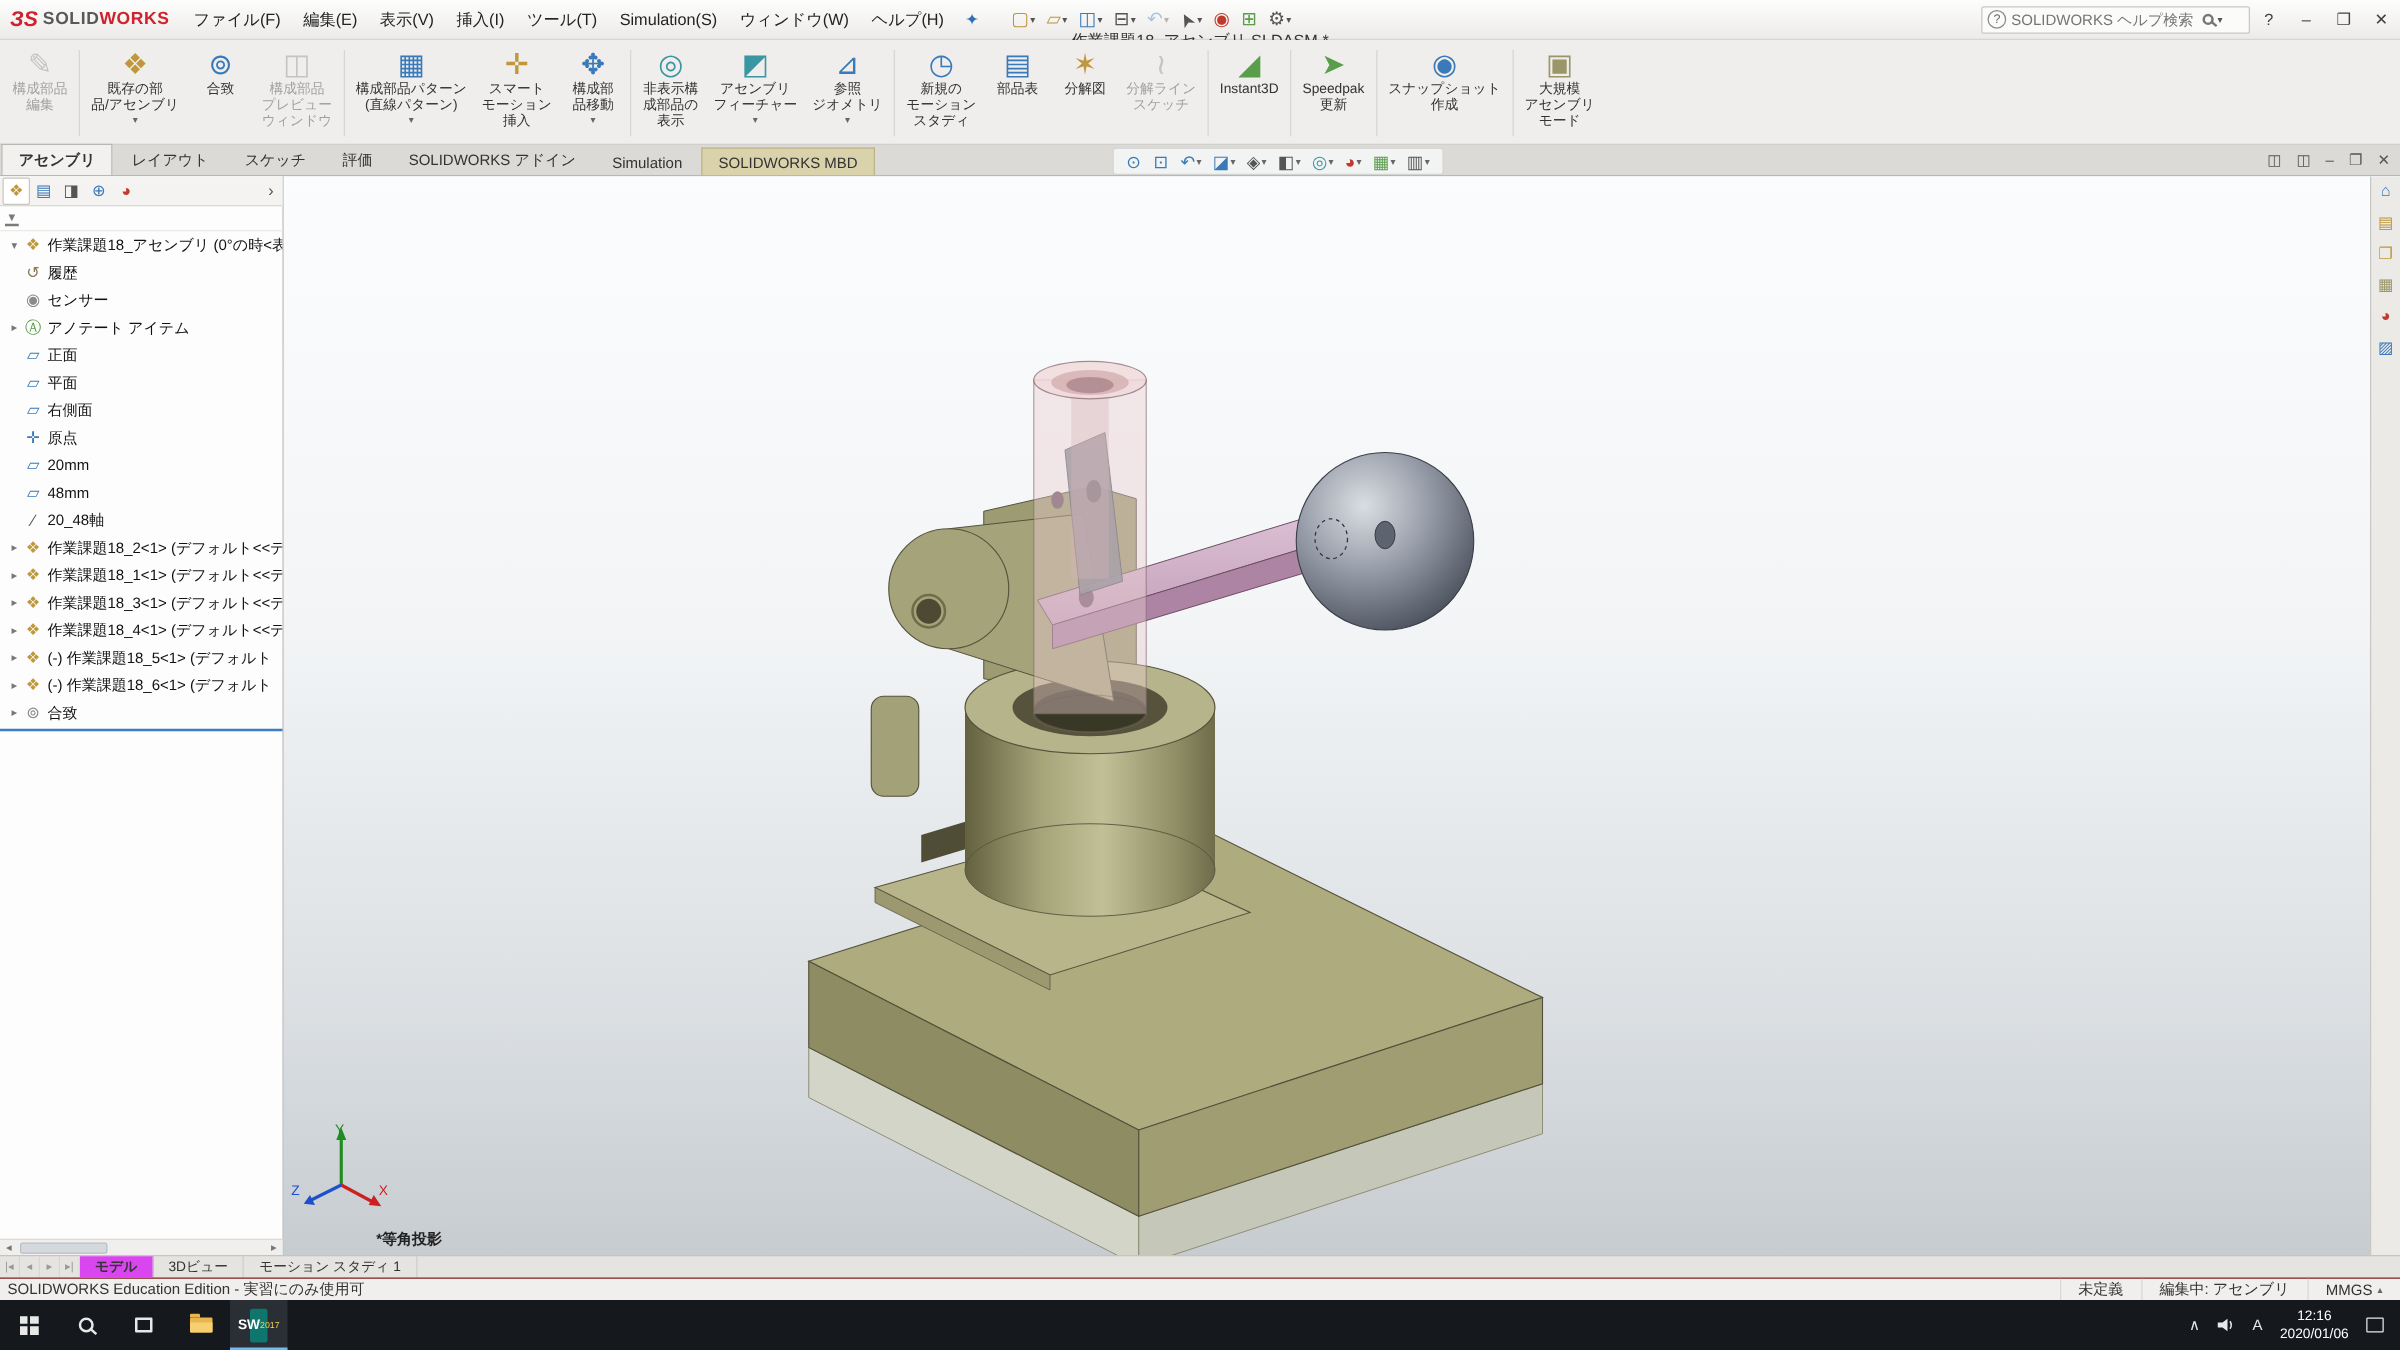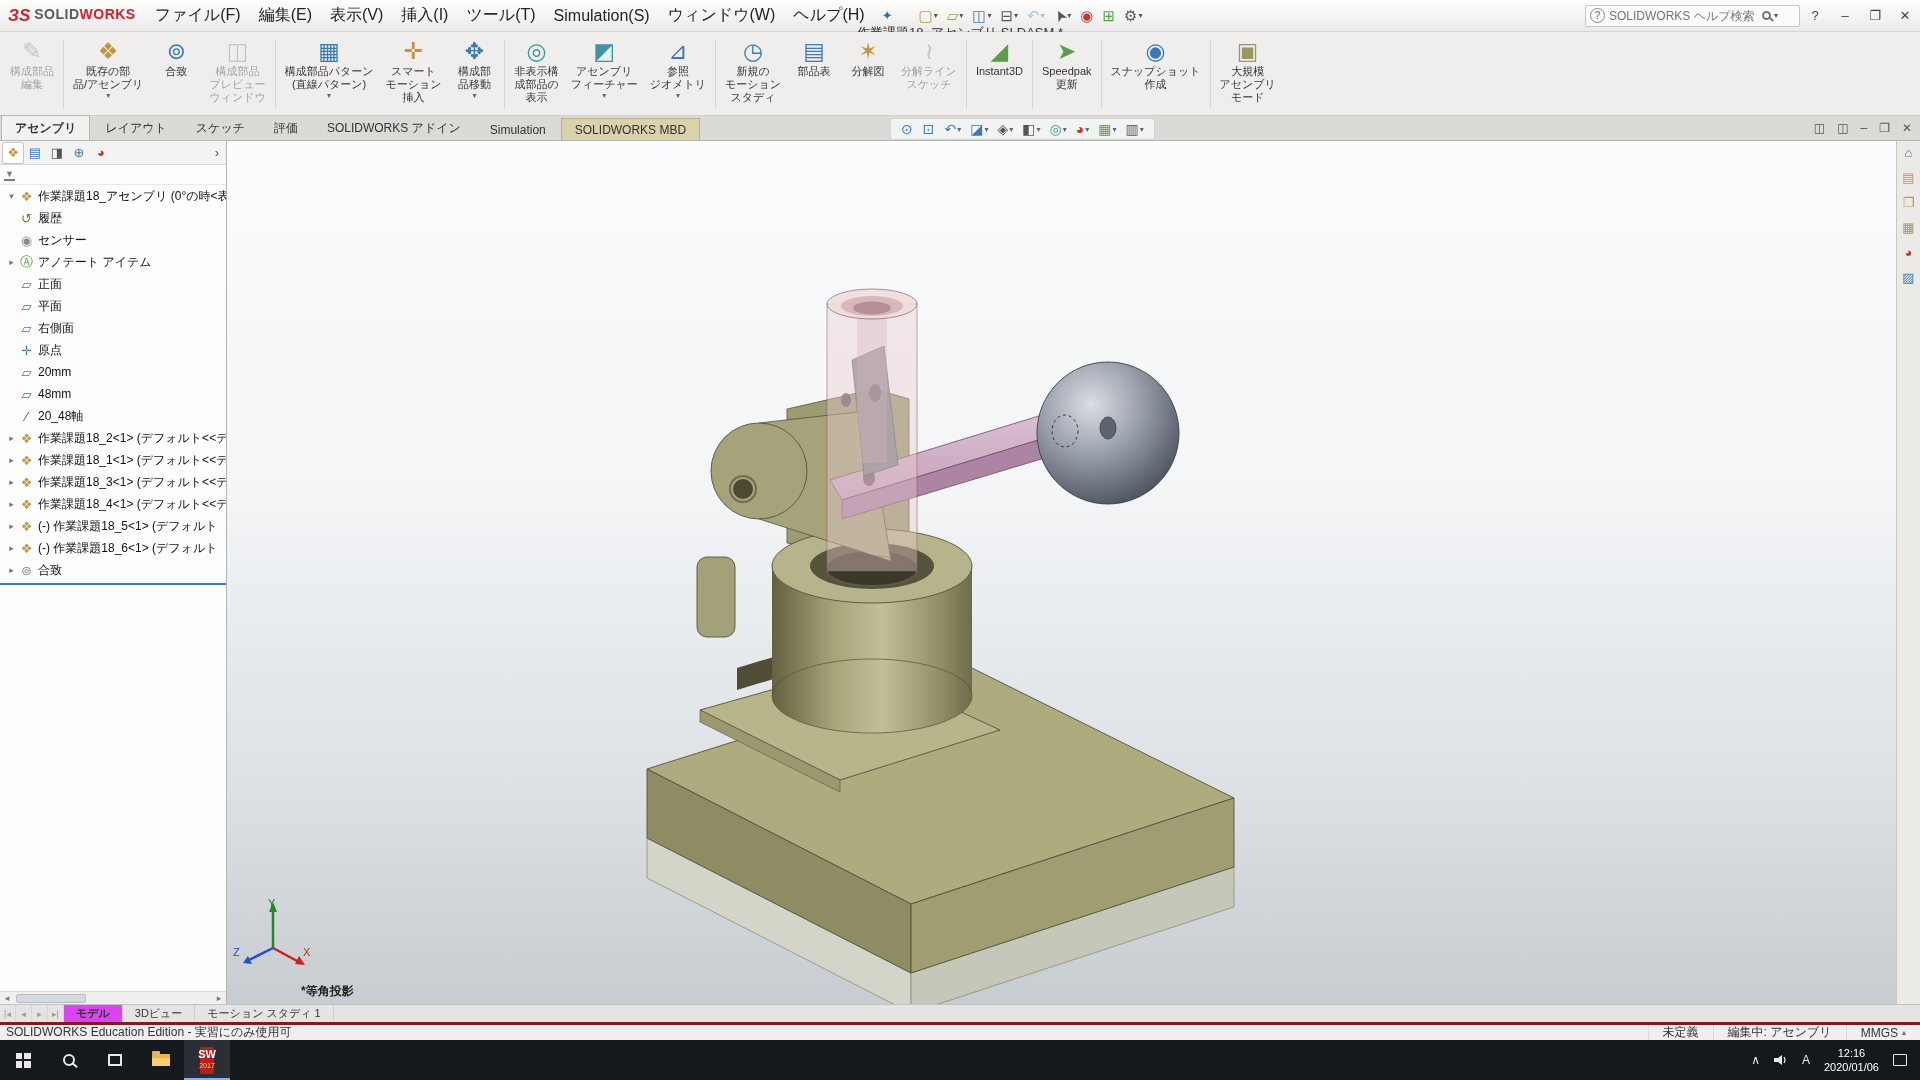--- a/index.html
+++ b/index.html
@@ -3,21 +3,21 @@
 <meta charset="utf-8">
 <style>
   *{box-sizing:border-box;margin:0;padding:0}
   html,body{width:1920px;height:1080px;overflow:hidden;font-family:"Liberation Sans","DejaVu Sans",sans-serif;font-size:13px;color:#222;background:#e9e8e6}
   
   #menubar{position:absolute;top:0;left:0;right:0;height:32px;background:linear-gradient(#fdfdfd,#ecebe9);border-bottom:1px solid #d7d5d2;display:flex;align-items:center}
   .logo{display:flex;align-items:flex-start;padding:0 10px 0 8px}
   .logo-mark{color:#d0212e;font-weight:bold;font-style:italic;font-size:17px;margin-right:4px}
   .brand-solid{font-weight:bold;color:#58595b;font-size:14px;letter-spacing:.5px}
   .brand-works{font-weight:bold;color:#d0212e;font-size:14px;letter-spacing:.5px}
-  .menu-item{padding:0 9px;height:100%;display:flex;align-items:center;font-size:16px;color:#222;cursor:default}
+  .menu-item{padding:0 9px;height:100%;display:flex;align-items:center;font-size:13px;color:#222;cursor:default}
   .pin{color:#2f6fb2;font-size:13px;padding:0 8px}
   .qa{display:flex;align-items:center;margin-left:14px;gap:1px}
   .qa-btn{display:flex;align-items:center;padding:2px 4px;border-radius:2px}
   .qa-btn .g{font-size:15px;line-height:16px}
   .qa-btn .caret{font-size:8px;color:#555;margin-left:1px}
   .qa-btn.disabled{opacity:.4}
   .rot-cursor{display:inline-block;transform:rotate(-118deg)}
   #doc-title{position:absolute;left:50%;transform:translateX(-50%);top:17px;height:32px;display:flex;align-items:center;font-size:13px;color:#333;width:max-content}
   .tright{margin-left:auto;display:flex;align-items:center;height:100%}
   .helpsearch{display:flex;align-items:center;border:1px solid #c9c7c4;background:#fbfbfa;height:22px;width:215px;padding:0 4px;border-radius:2px}
@@ -71,37 +71,37 @@
   #projection-label{position:absolute;left:74px;bottom:4px;font-size:12px;color:#222;font-weight:bold}
   #triad{position:absolute;left:4px;bottom:26px}
   #taskpane{position:absolute;right:0;top:0;bottom:0;width:24px;background:#eceae7;border-left:1px solid #c9c7c3;display:flex;flex-direction:column;align-items:center;padding-top:4px;gap:9px}
   .tp-btn{font-size:13px;line-height:16px}
   
   #doctabs{position:absolute;bottom:58px;left:0;right:0;height:18px;background:#e6e4e1;border-top:1px solid #c6c4c0;display:flex;align-items:stretch;font-size:11px}
   .dnav{width:16px;display:flex;align-items:center;justify-content:center;color:#999;font-size:9px;border-right:1px solid #d8d6d2}
   .dtab{padding:0 12px;display:flex;align-items:center;color:#333;border-right:1px solid #cfcdc9}
   .dtab.active{background:#d946ef;font-weight:bold}
   
-  #statusbar{position:absolute;bottom:40px;left:0;right:0;height:18px;background:#f0efed;border-top:3px solid #7f1d1d;display:flex;align-items:center;font-size:12px;color:#333}
+  #statusbar{position:absolute;bottom:40px;left:0;right:0;height:18px;background:#f0efed;border-top:1px solid #7f1d1d;display:flex;align-items:center;font-size:12px;color:#333}
   #status-left{padding-left:6px;flex:1}
   .sfield{padding:0 14px;border-left:1px solid #dad8d4;height:100%;display:flex;align-items:center;gap:4px}
   .sfield .caret{font-size:8px;color:#666}
   
   #taskbar{position:absolute;bottom:0;left:0;right:0;height:40px;background:#15181c;display:flex;align-items:stretch}
   .tb-btn{width:46px;display:flex;align-items:center;justify-content:center;position:relative}
   .tb-btn.active{background:#2a2f35;box-shadow:inset 0 -2px 0 #76b9ed}
   .win-logo{width:15px;height:15px;display:grid;grid-template-columns:1fr 1fr;grid-template-rows:1fr 1fr;gap:2px}
   .win-logo i{background:#e8e8e8}
   .search-ico{width:12px;height:12px;border:2px solid #e8e8e8;border-radius:50%;position:relative}
   .search-ico::after{content:'';position:absolute;width:7px;height:2px;background:#e8e8e8;right:-5px;bottom:-2px;transform:rotate(42deg)}
   .task-ico{width:14px;height:12px;border:2px solid #e8e8e8;border-radius:1px}
   .folder-ico{width:18px;height:12px;background:#e8b64c;border-radius:1px;position:relative}
   .folder-ico::before{content:'';position:absolute;top:-3px;left:0;width:8px;height:3px;background:#e8b64c;border-radius:1px 1px 0 0}
   .folder-ico::after{content:'';position:absolute;left:0;bottom:0;width:18px;height:8px;background:#f6cf70;border-radius:0 0 1px 1px}
-  .sw-ico{width:14px;height:27px;background:#b91c1c;color:#fff;display:flex;flex-direction:column;align-items:center;justify-content:center;font-size:11px;font-weight:bold;border-radius:2px;line-height:11px}
+  .sw-ico{width:14px;height:27px;background:#0f766e;color:#fff;display:flex;flex-direction:row;align-items:center;justify-content:center;font-size:11px;font-weight:bold;border-radius:2px;line-height:11px}
   .sw-ico .yr{font-size:7px;color:#ffd34d;font-weight:normal}
   #tray{margin-left:auto;display:flex;align-items:center;padding-right:6px}
   .tray-item{color:#e8e8e8;font-size:12px;padding:0 7px;display:flex;align-items:center;height:100%}
   .clock{white-space:pre-line;text-align:center;font-size:11px;line-height:14px;color:#fff}
   .ac-ico{width:14px;height:12px;border:1.5px solid #e8e8e8;border-radius:1px}
 </style>
 </head>
 <body>
 
 <div id="menubar">

